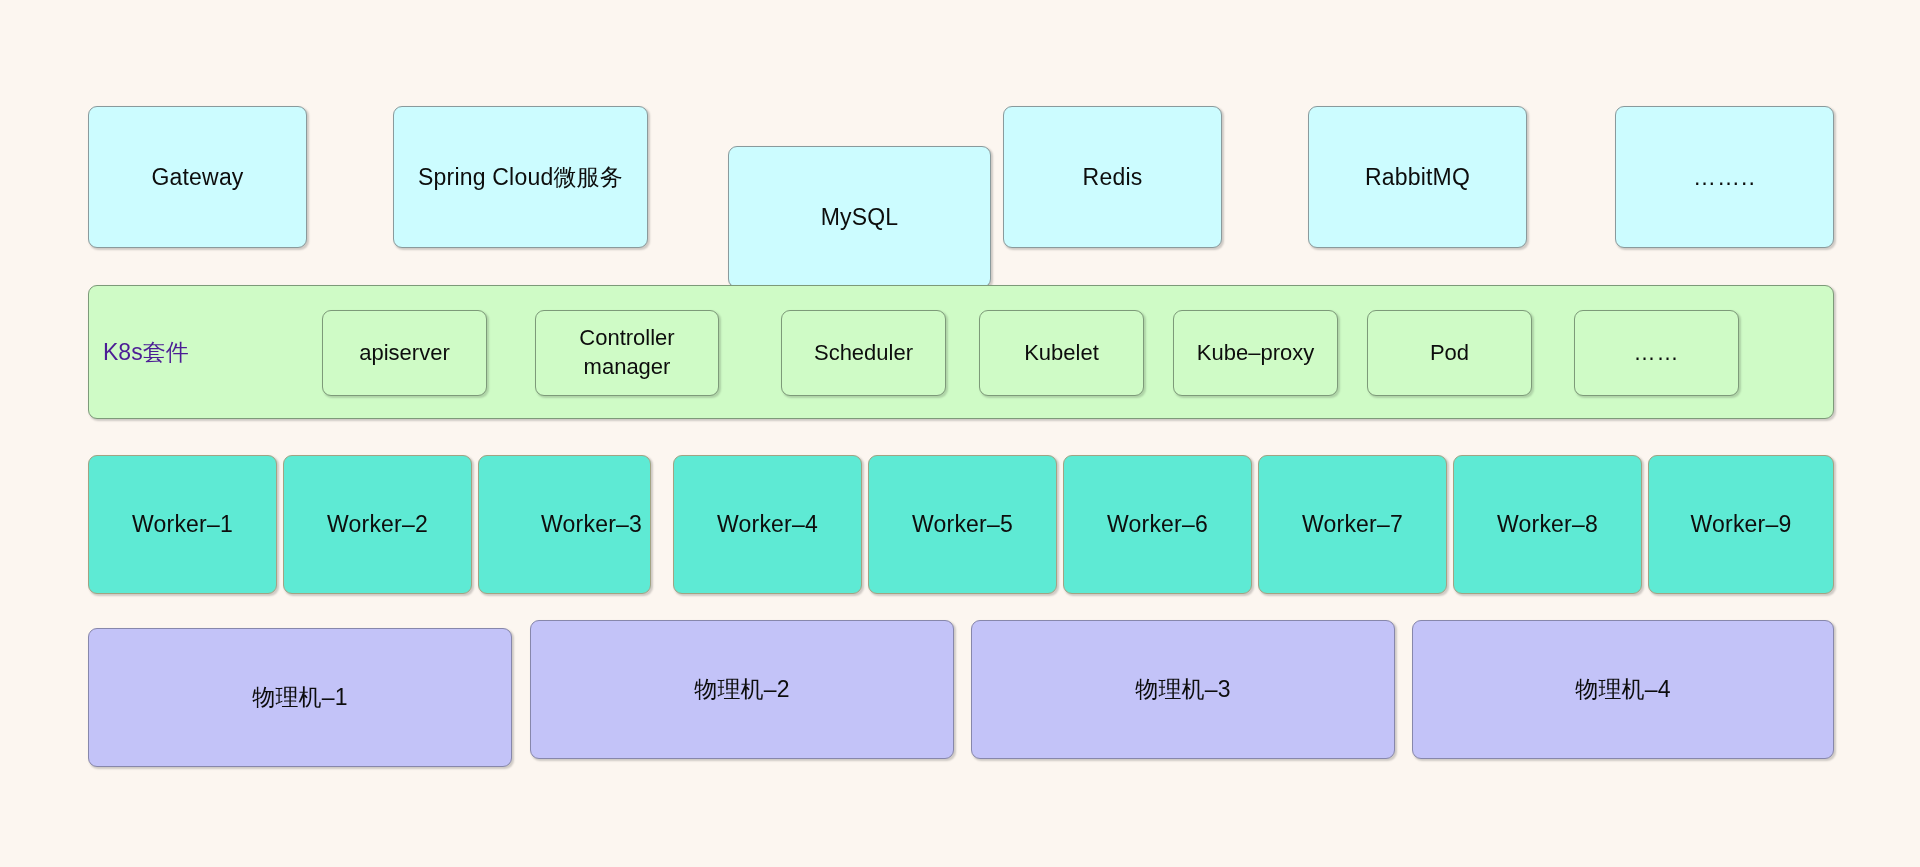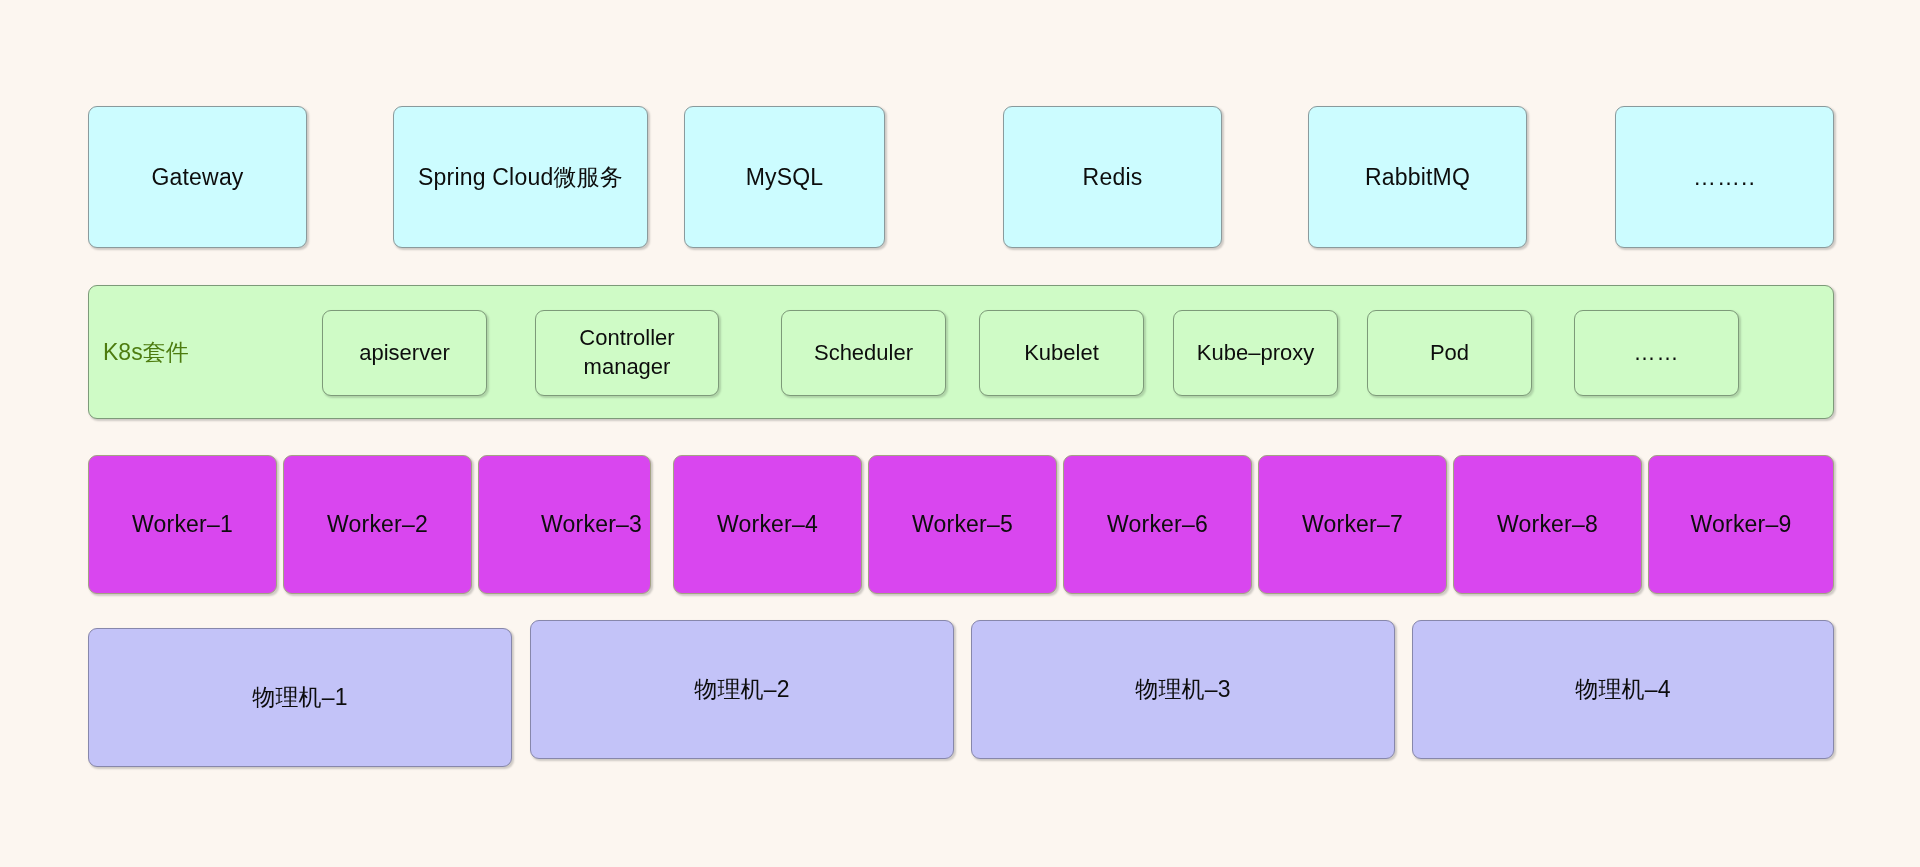--- a/index.html
+++ b/index.html
@@ -58,21 +58,21 @@
     border: 1.3px solid #7d9a79;
     border-radius: 9px;
     box-shadow: 1.5px 1.5px 2px rgba(0,0,0,0.18);
   }
   .k8s-title {
     position: absolute;
     left: 0px;
     top: 50%;
     transform: translateY(-50%);
     font-size: 23px;
-    color: #4d7c0f;
+    color: #4c1d95;
     white-space: nowrap;
   }
   .k8s-box {
     background: #CFFBC6;
     border: 1.3px solid #7d9a79;
     top: 24px;
     height: 86px;
     position: absolute;
     box-sizing: border-box;
     border-radius: 9px;
@@ -82,21 +82,21 @@
     text-align: center;
     color: #0d0d0d;
     font-size: 22px;
     line-height: 1.3;
     padding: 10px 6px;
     box-shadow: 1.2px 1.2px 2px rgba(0,0,0,0.16);
   }
 
   
   .worker-box {
-    background: #d946ef;
+    background: #5eead4;
     border: 1.3px solid #a3a383;
     top: 455px;
     height: 139px;
   }
 
   
   .host-box {
     background: #C3C3F8;
     border: 1.3px solid #8787ab;
     top: 620px;
@@ -111,21 +111,21 @@
 <body>
 
 <div class="canvas">
 
   <div class="box app-box" style="left:88px;  width:219px;">
     <span>Gateway</span>
   </div>
   <div class="box app-box" style="left:393px; width:255px;">
     <span>Spring Cloud微服务</span>
   </div>
-  <div class="box app-box" style="left:684px; width:201px;">
+  <div class="box app-box" style="left:728px; width:263px;margin-top:40px;">
     <span>MySQL</span>
   </div>
   <div class="box app-box" style="left:1003px; width:219px;">
     <span>Redis</span>
   </div>
   <div class="box app-box" style="left:1308px; width:219px;">
     <span>RabbitMQ</span>
   </div>
   <div class="box app-box" style="left:1615px; width:219px;">
     <span class="ellipsis">……..</span>

